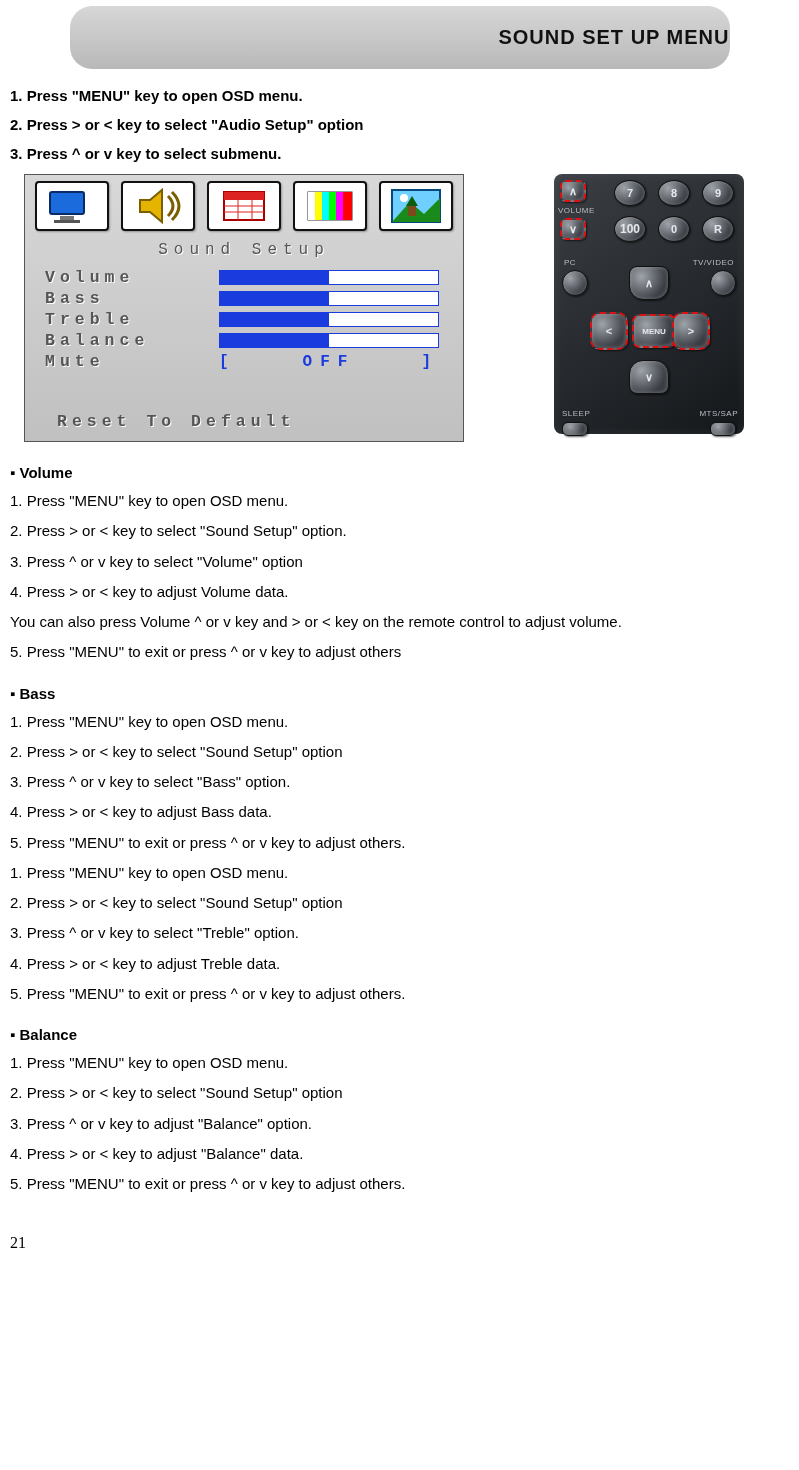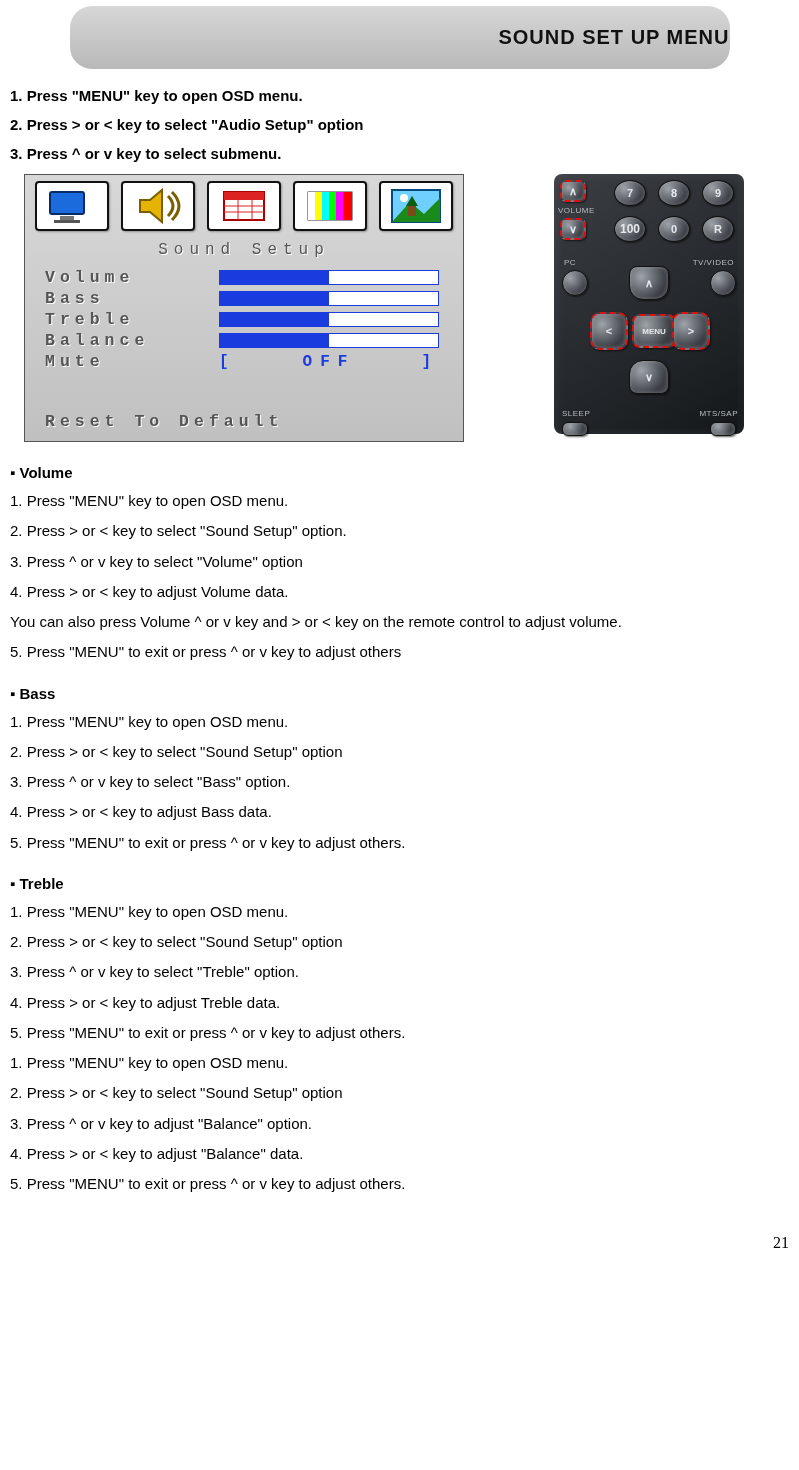--- a/index.html
+++ b/index.html
@@ -64,21 +64,21 @@
   .osd-bar {
     width:220px; height:15px; background:#fff; border:1px solid #1a3bde;
     position:relative; margin-left:4px;
   }
   .osd-bar .fill { position:absolute; left:0; top:0; bottom:0; width:50%; background:#1a3bde; }
   .osd-mute {
     width:220px; color:#1a3bde; font-weight:bold; letter-spacing:8px; font-size:16px;
     display:flex; justify-content:space-between; margin-left:4px;
   }
   .osd-reset {
-    position:absolute; left:20px; bottom:10px;
+    position:absolute; left:32px; bottom:10px;
     color:#555; font-weight:bold; letter-spacing:5px; font-size:16.5px;
     text-shadow:1px 1px 0 #fff;
   }
 
   
   .remote {
     width:190px; height:260px;
     background: linear-gradient(145deg,#3b3f44,#14171a);
     border-radius:8px; position:relative;
     box-shadow: inset 0 0 12px rgba(255,255,255,.08);
@@ -87,21 +87,21 @@
     position:absolute; border-radius:50%;
     background: radial-gradient(circle at 30% 30%, #9fa4aa, #3a3e44 70%);
     border:1px solid #111; box-shadow: inset 0 0 4px rgba(255,255,255,.3), 1px 1px 2px rgba(0,0,0,.6);
     display:flex; align-items:center; justify-content:center;
     color:#e5e8ec; font-weight:bold; font-size:11px;
   }
   .remote .sq { border-radius:6px; }
   .remote .lbl { position:absolute; color:#b9bec4; font-size:8px; letter-spacing:0.5px; }
   .red-ring { border:2px dashed #d11 !important; }
 
-  .page-num { text-align:right; margin-top:40px; font-family:"Times New Roman",serif; font-size:16px; }
+  .page-num { text-align:left; margin-top:40px; font-family:"Times New Roman",serif; font-size:16px; }
 </style>
 </head>
 <body>
 
 <div class="title-pill">
   <span>SOUND SET UP MENU</span>
 </div>
 
 <div class="intro">
   <p>1. Press "MENU" key to open OSD menu.</p>
@@ -244,31 +244,31 @@
   <div class="steps">
     <p>1. Press "MENU" key to open OSD menu.</p>
     <p>2. Press &gt; or &lt; key to select "Sound Setup" option</p>
     <p>3. Press ^ or v key to select "Bass" option.</p>
     <p>4. Press &gt; or &lt; key to adjust Bass data.</p>
     <p>5. Press "MENU" to exit or press ^ or v key to adjust others.</p>
   </div>
 </div>
 
 <div>
-  <div class="section-h">▪ Treble</div>
   <div class="steps">
     <p>1. Press "MENU" key to open OSD menu.</p>
     <p>2. Press &gt; or &lt; key to select "Sound Setup" option</p>
     <p>3. Press ^ or v key to select "Treble" option.</p>
     <p>4. Press &gt; or &lt; key to adjust Treble data.</p>
     <p>5. Press "MENU" to exit or press ^ or v key to adjust others.</p>
   </div>
 </div>
 
 <div>
+  <div class="section-h">▪ Balance</div>
   <div class="steps">
     <p>1. Press "MENU" key to open OSD menu.</p>
     <p>2. Press &gt; or &lt; key to select "Sound Setup" option</p>
     <p>3. Press ^ or v key to adjust "Balance" option.</p>
     <p>4. Press &gt; or &lt; key to adjust "Balance" data.</p>
     <p>5. Press "MENU" to exit or press ^ or v key to adjust others.</p>
   </div>
 </div>
 
 <div class="page-num">21</div>

